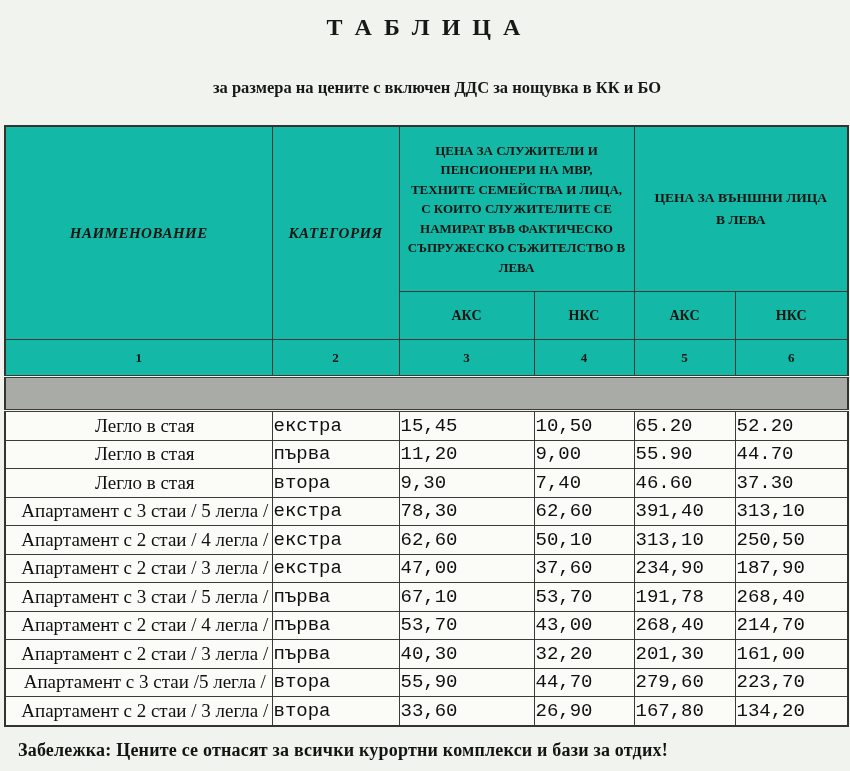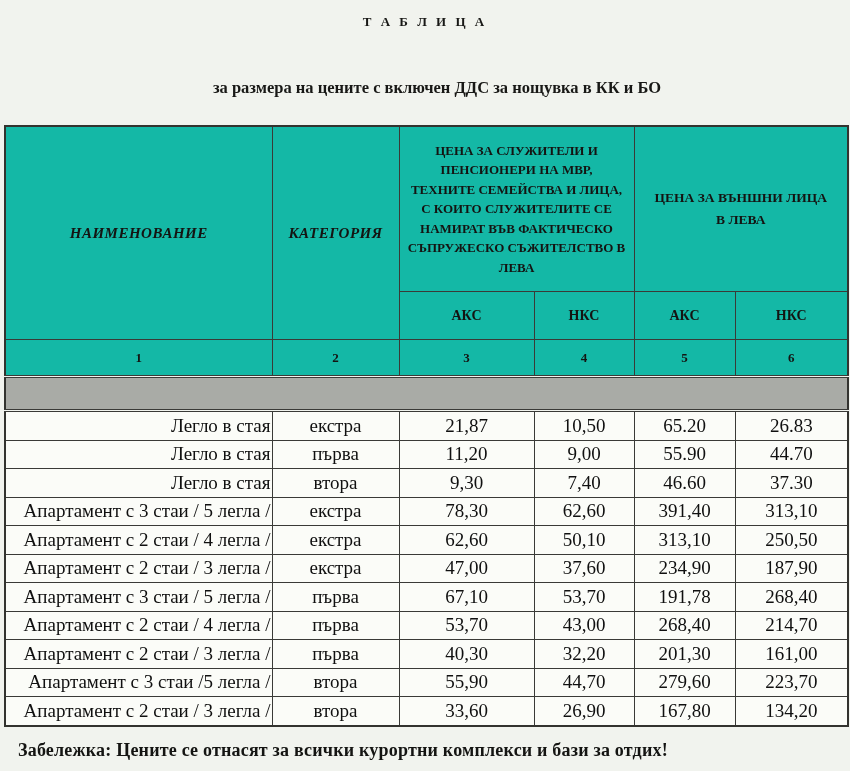--- a/index.html
+++ b/index.html
@@ -14,21 +14,21 @@
     font-family: "Liberation Serif", "DejaVu Serif", serif;
     color: #151513;
     overflow: hidden;
   }
   .page-title {
     position: absolute;
     top: 14px;
     left: 0;
     width: 100%;
     text-align: center;
-    font-size: 13px;
+    font-size: 24px;
     font-weight: bold;
     letter-spacing: 3px;
     color: #181816;
   }
   .page-subtitle {
     position: absolute;
     top: 78px;
     left: 0;
     width: 100%;
     text-align: center;
@@ -103,25 +103,25 @@
   }
   tbody.data-body td {
     background: #fbfcf8;
     height: 25.5px;
     font-size: 19px;
     color: #101010;
     vertical-align: middle;
     white-space: nowrap;
   }
   tbody.data-body td.c-left {
-    text-align: right;
+    text-align: center;
     padding-left: 13px;
   }
   tbody.data-body td.c-center {
-    text-align: center;
+    font-family: Liberation Mono, monospace;
   }
   .page-note {
     position: absolute;
     left: 18px;
     top: 740px;
     font-size: 18px;
     font-weight: bold;
     color: #141412;
     letter-spacing: 0.2px;
   }
@@ -165,24 +165,24 @@
   </thead>
   <tbody>
     <tr class="band-row">
       <td colspan="6"></td>
     </tr>
   </tbody>
   <tbody class="data-body">
       <tr>
         <td class="c-left">Легло в стая</td>
         <td class="c-center">екстра</td>
-        <td class="c-center">21,87</td>
+        <td class="c-center">15,45</td>
         <td class="c-center">10,50</td>
         <td class="c-center">65.20</td>
-        <td class="c-center">26.83</td>
+        <td class="c-center">52.20</td>
       </tr>
       <tr>
         <td class="c-left">Легло в стая</td>
         <td class="c-center">първа</td>
         <td class="c-center">11,20</td>
         <td class="c-center">9,00</td>
         <td class="c-center">55.90</td>
         <td class="c-center">44.70</td>
       </tr>
       <tr>

